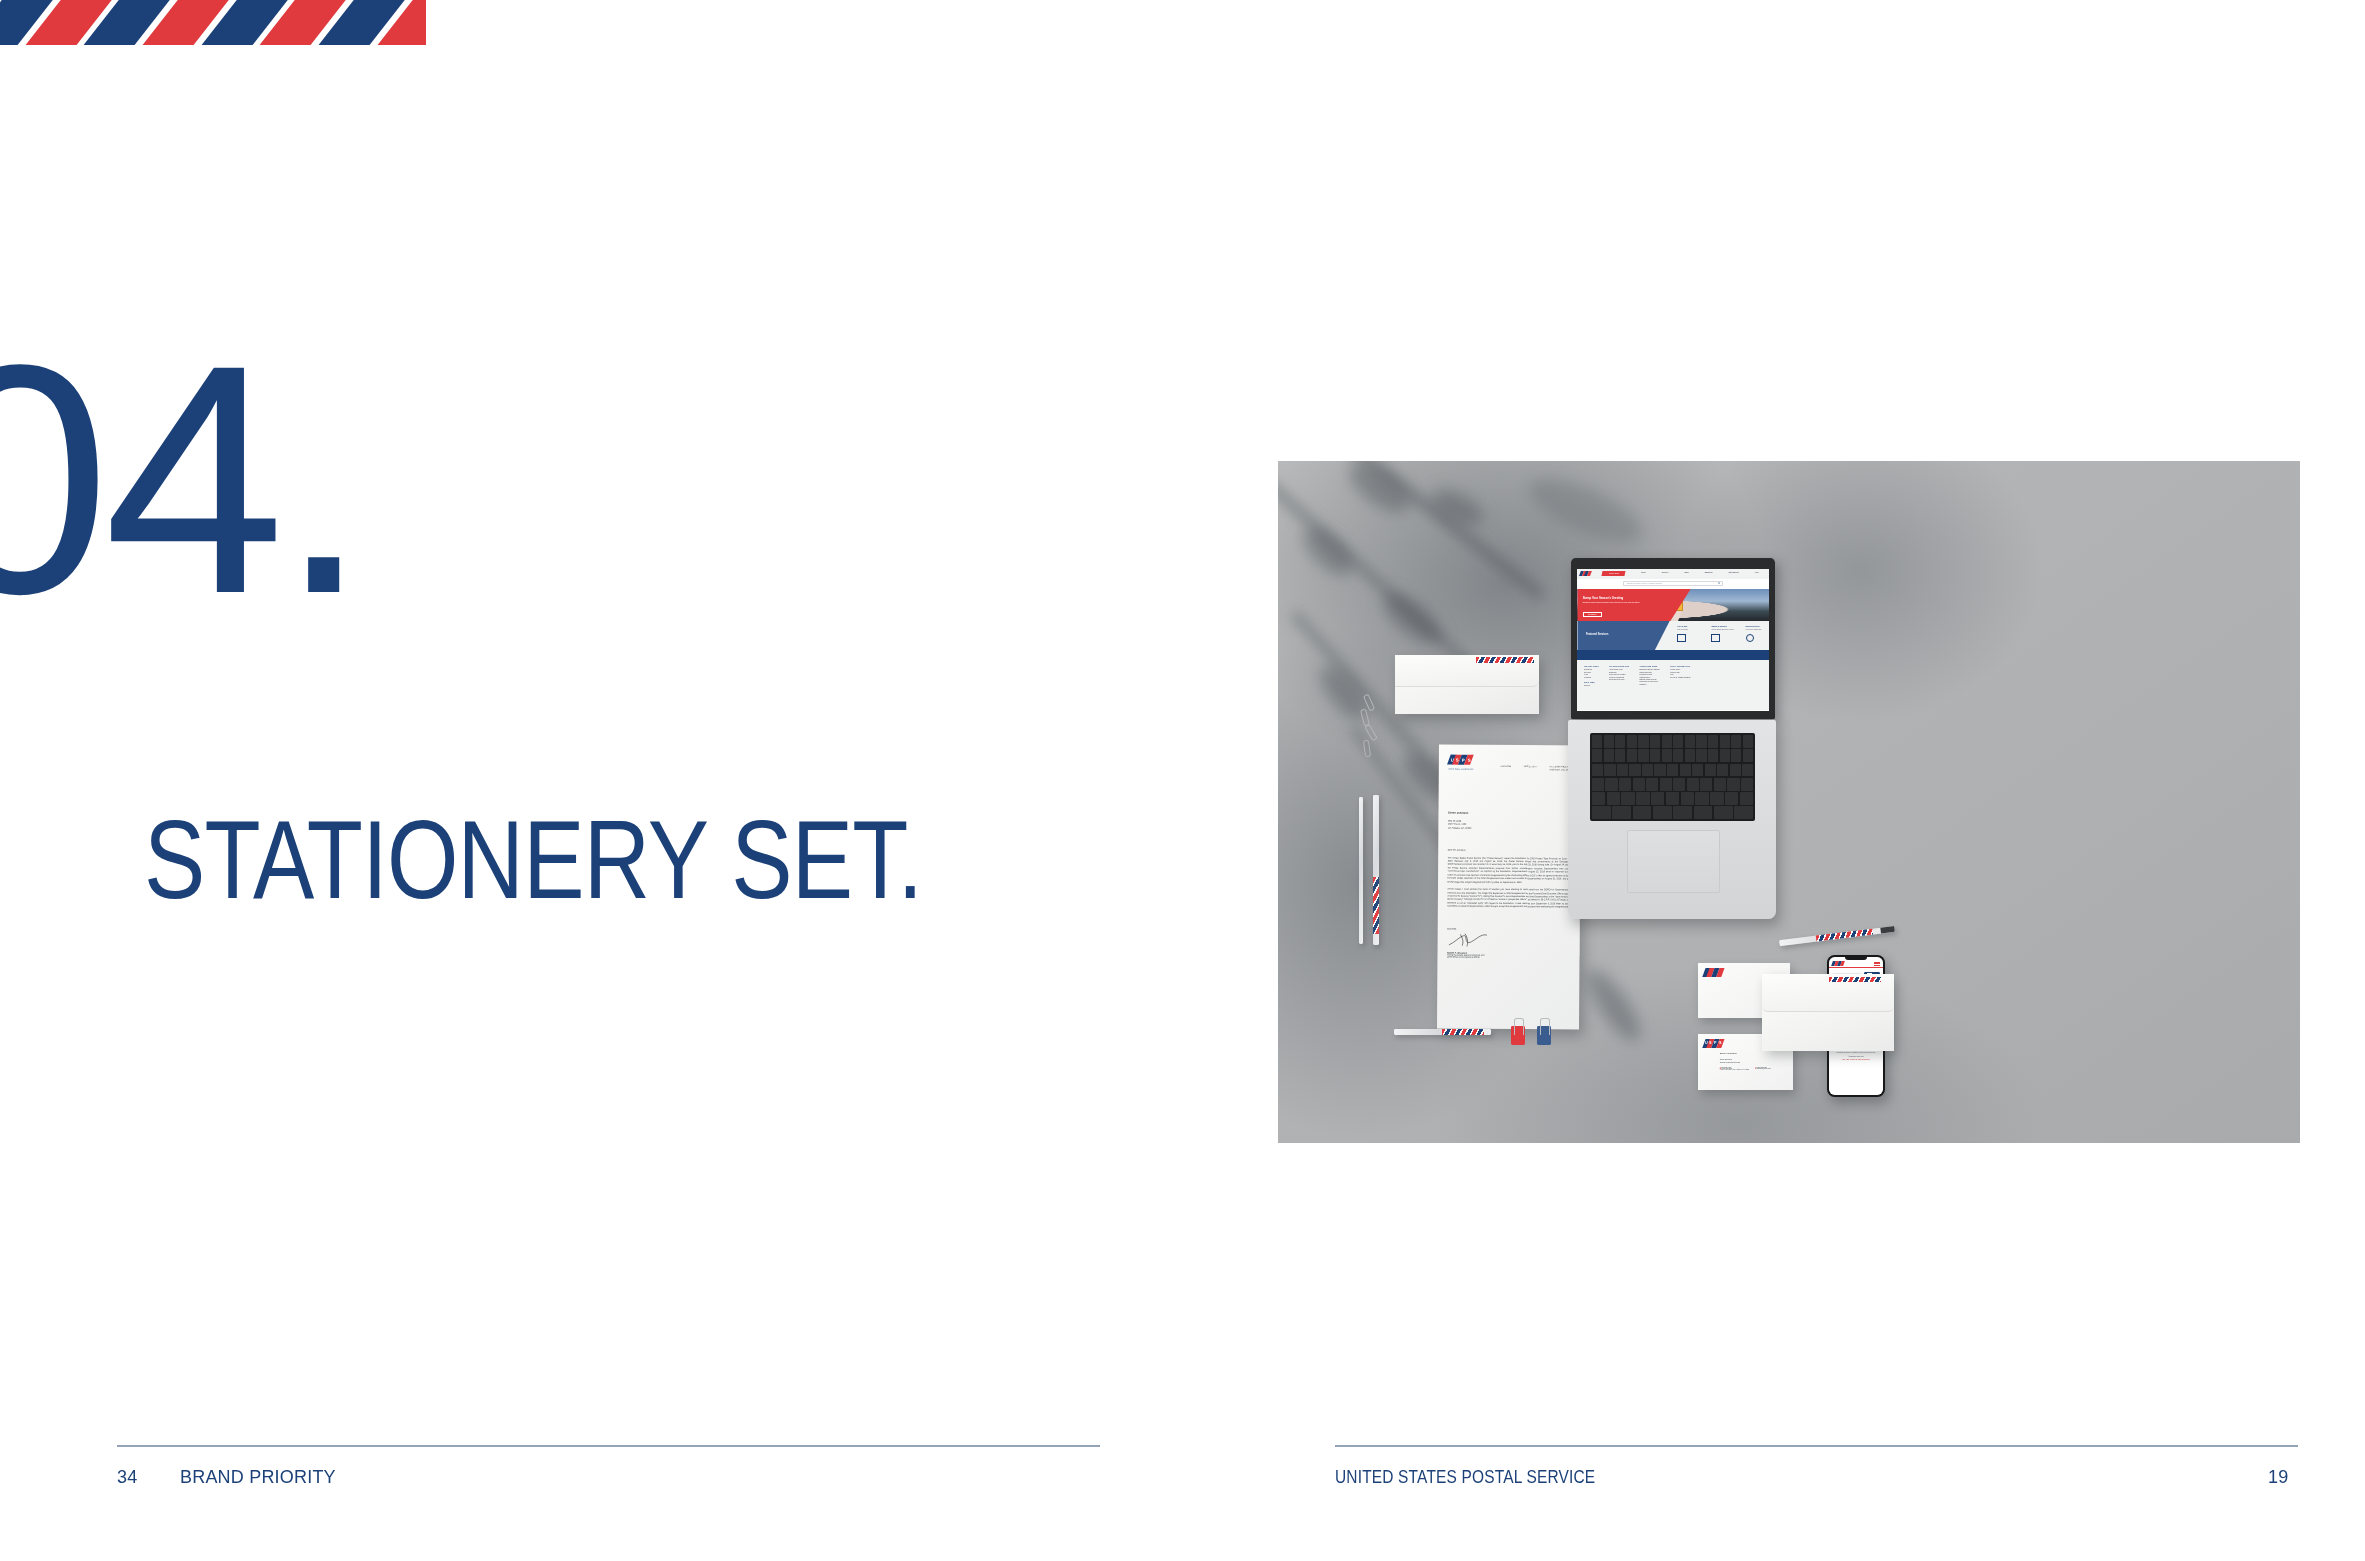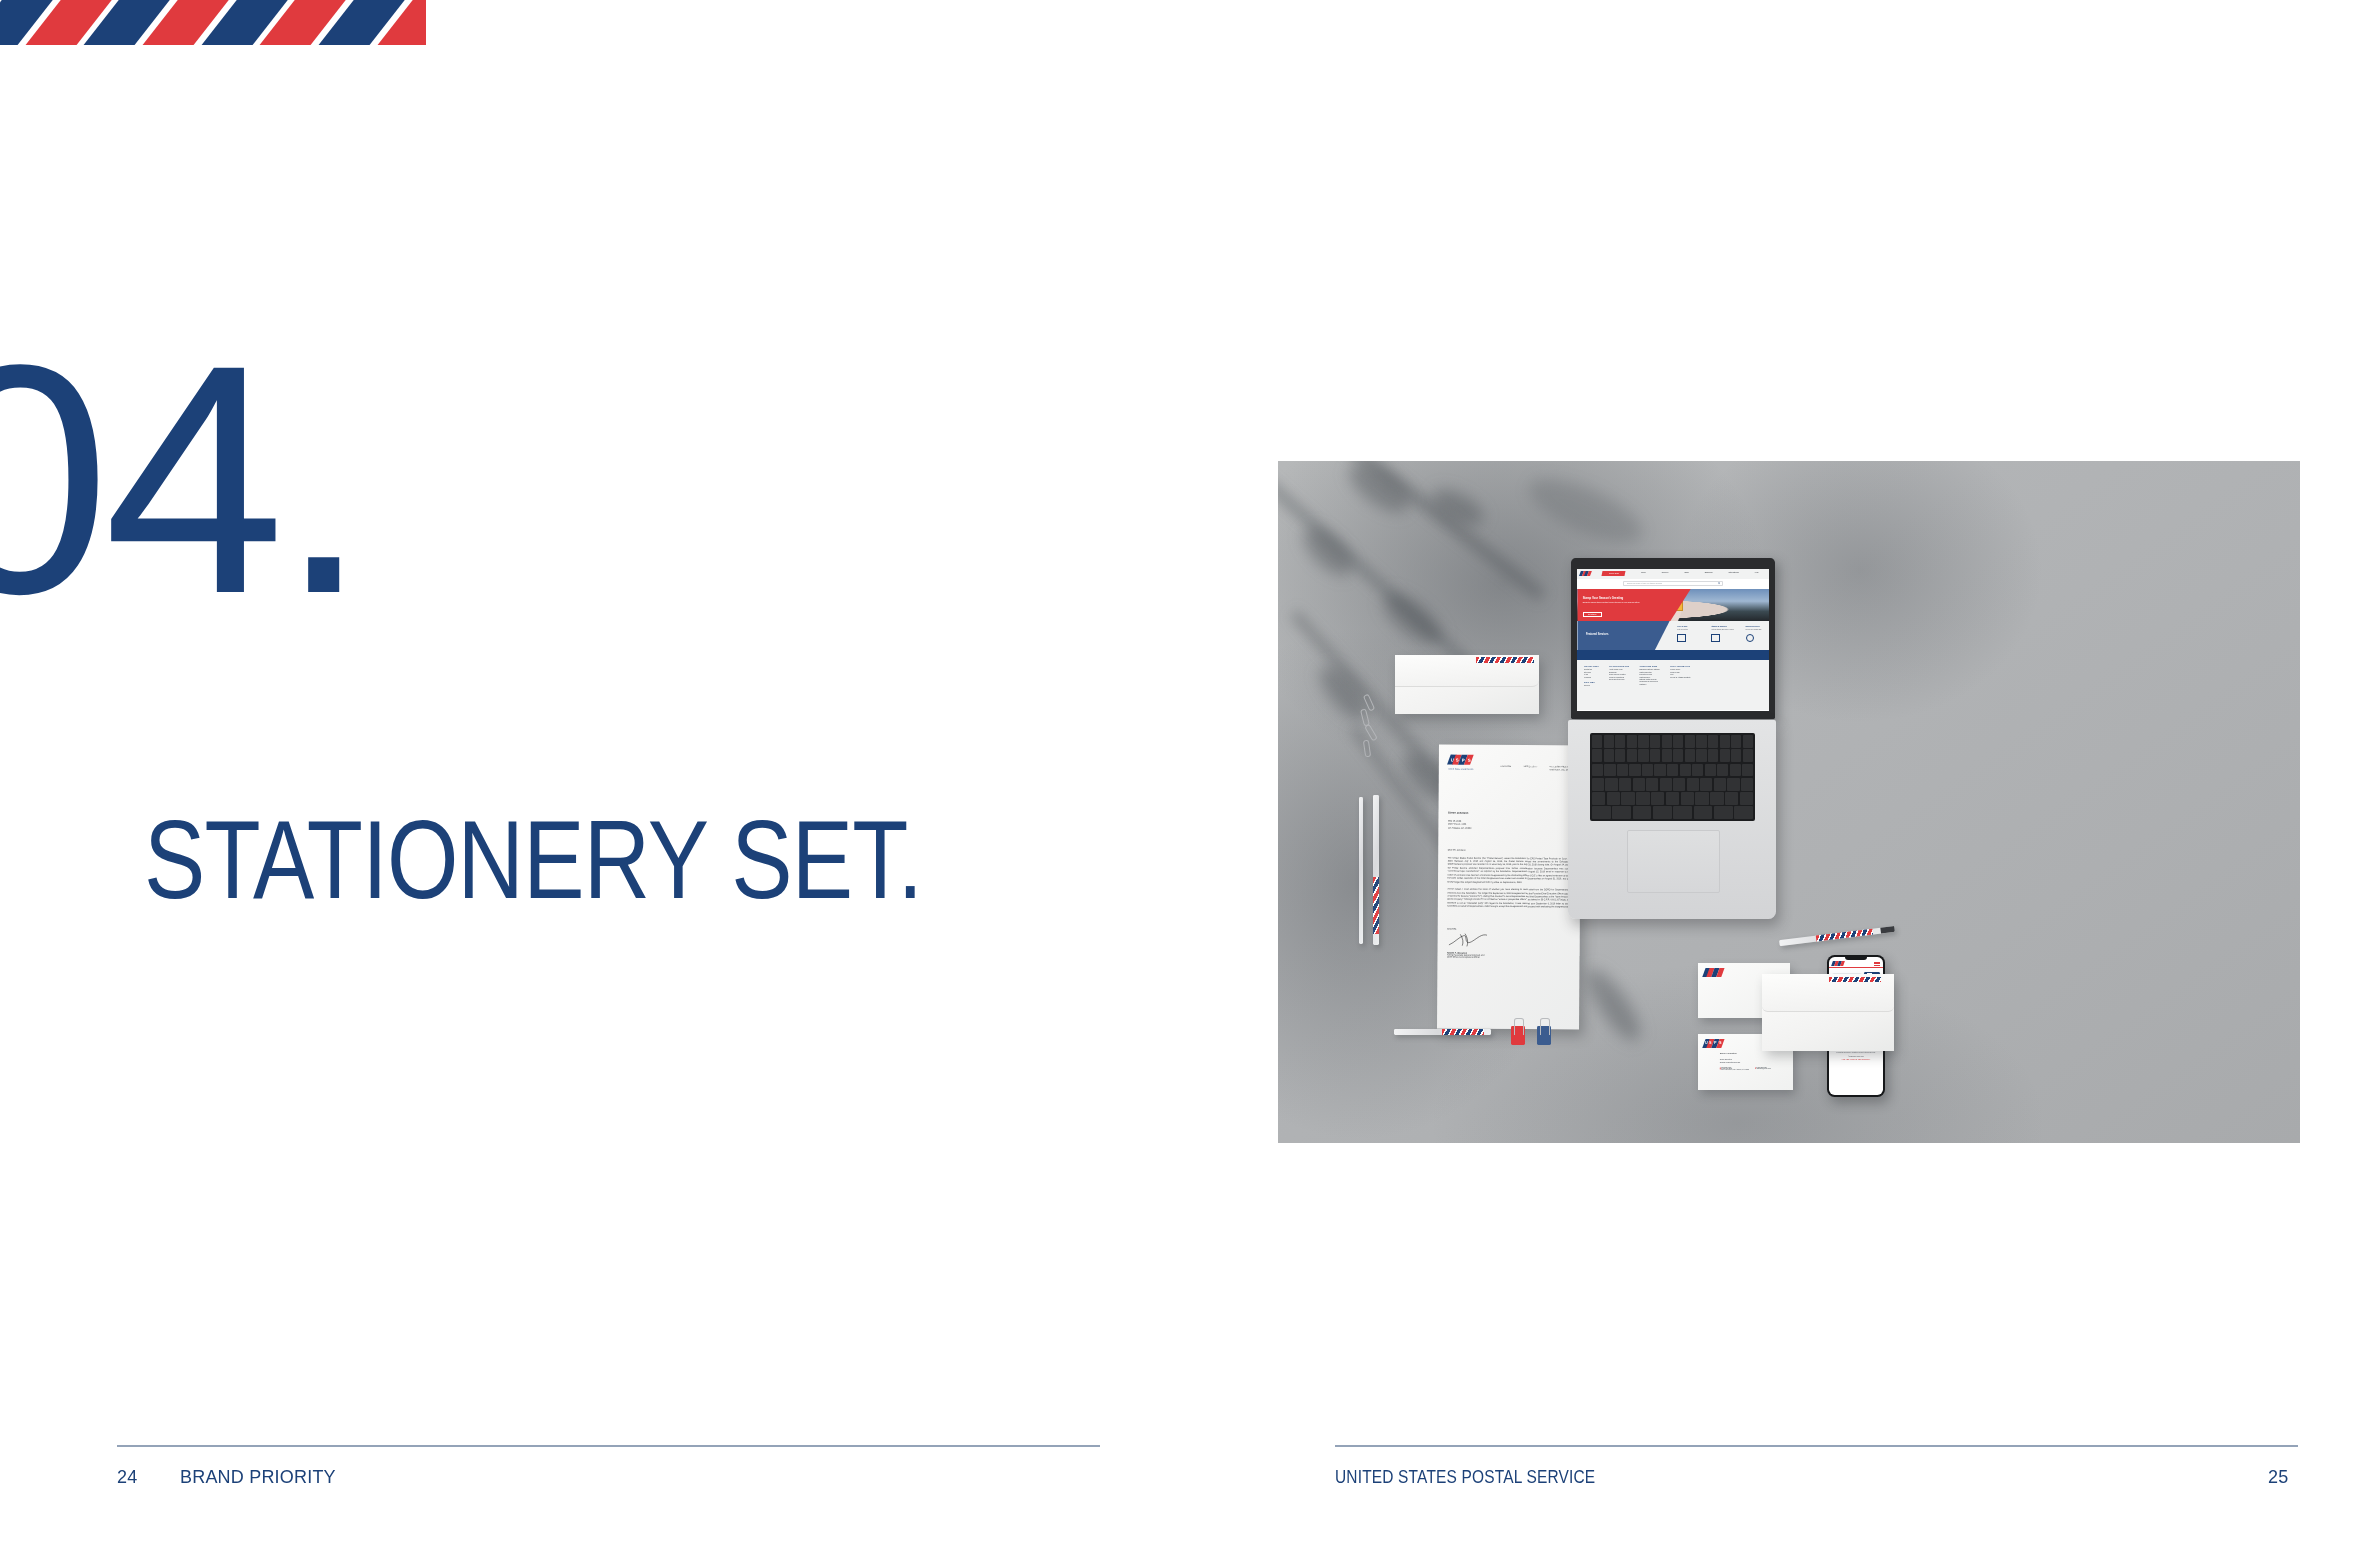--- a/index.html
+++ b/index.html
@@ -685,19 +685,19 @@
 
     <div class="paperclip" style="left:88px;top:233px;"></div>
     <div class="paperclip" style="left:84px;top:248px;transform:rotate(-14deg);"></div>
     <div class="paperclip" style="left:90px;top:263px;transform:rotate(-30deg);"></div>
     <div class="paperclip" style="left:86px;top:279px;transform:rotate(-8deg);"></div>
   </div>
 
   <div class="rule left"></div>
   <div class="rule right"></div>
 
-  <div class="foot pg-left">24</div>
+  <div class="foot pg-left">34</div>
   <div class="foot lbl-left">BRAND PRIORITY</div>
   <div class="foot lbl-right">UNITED STATES POSTAL SERVICE</div>
-  <div class="foot pg-right">25</div>
+  <div class="foot pg-right">19</div>
 
 </div>
 
 
 </body></html>

